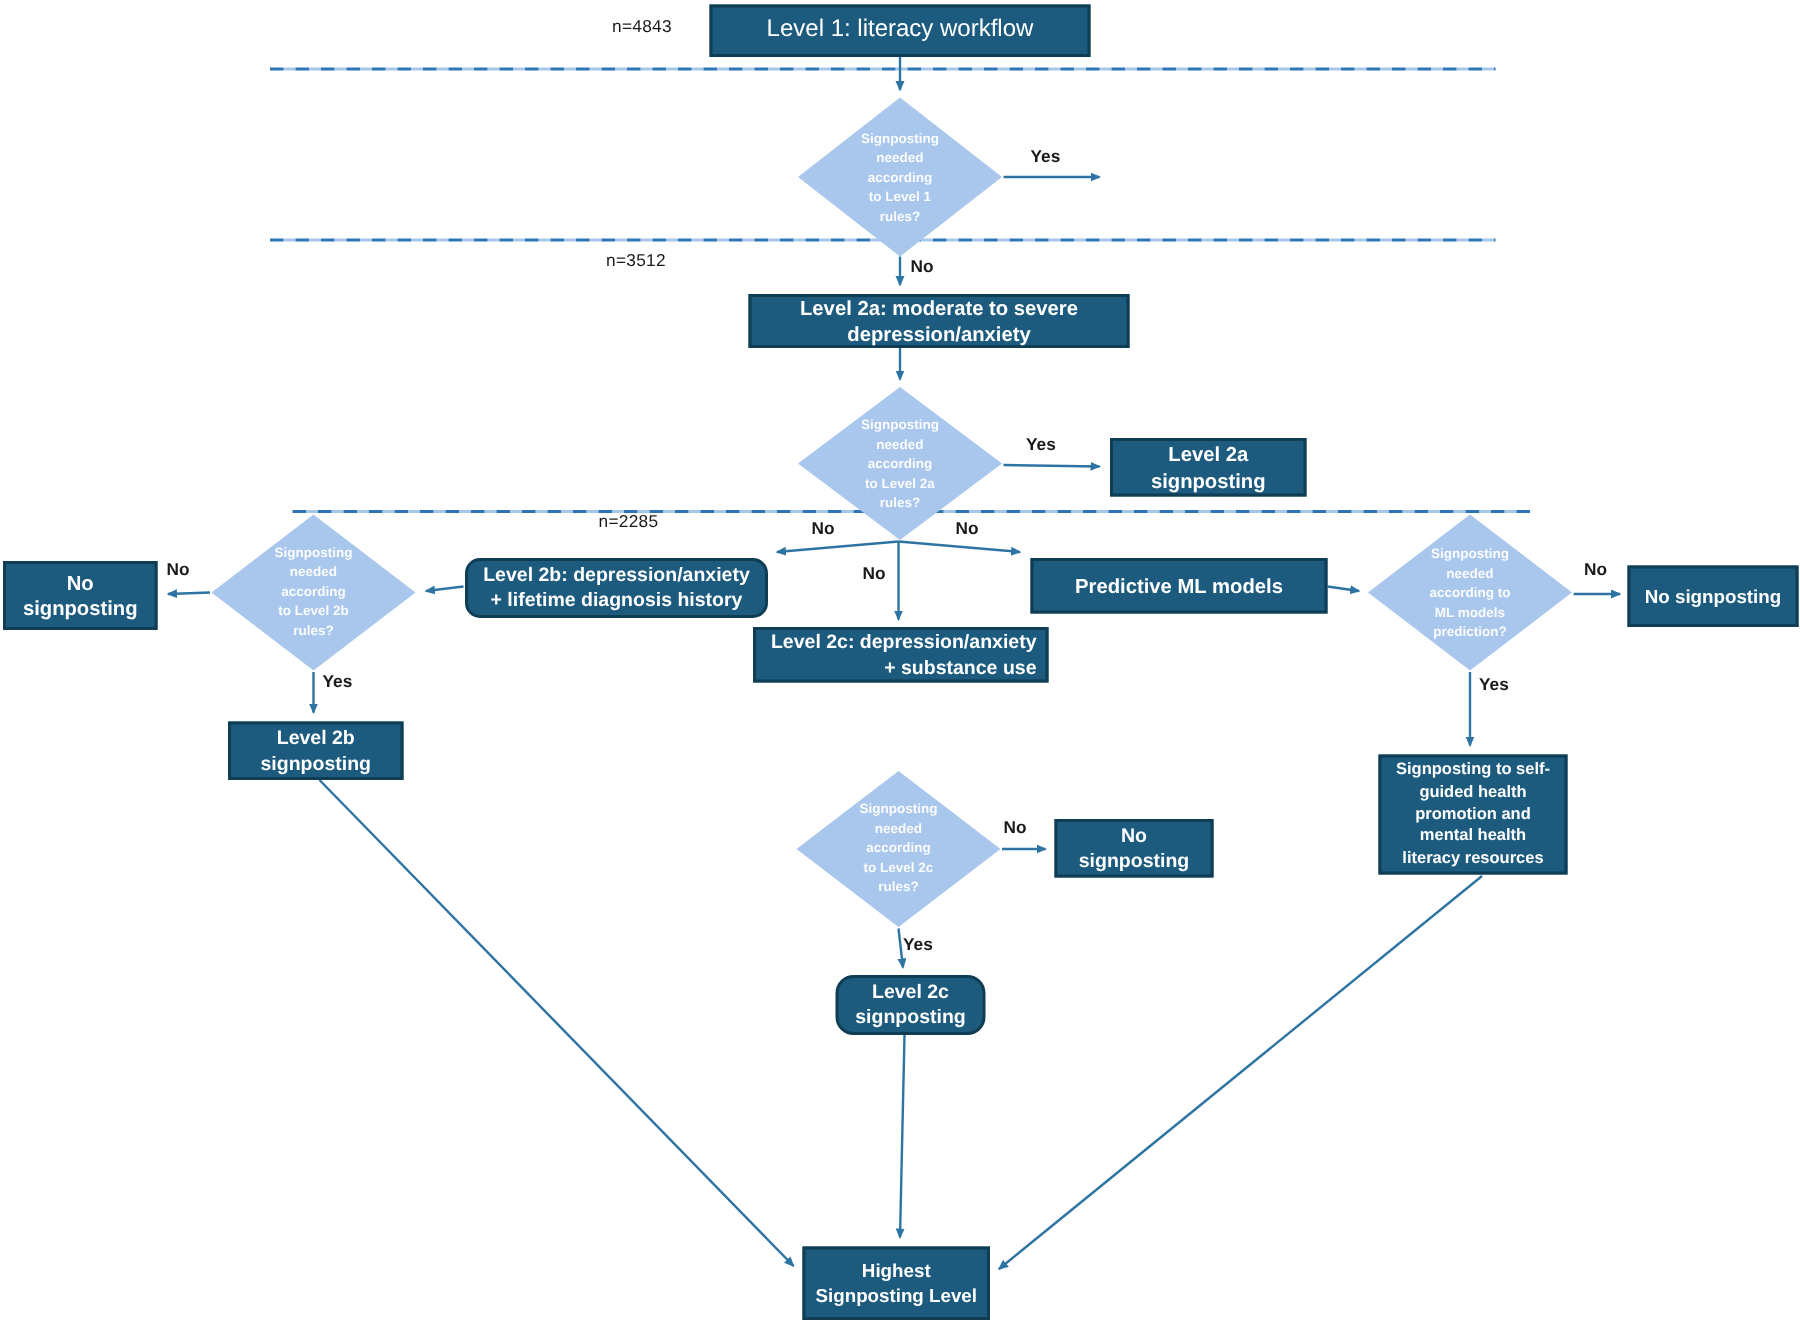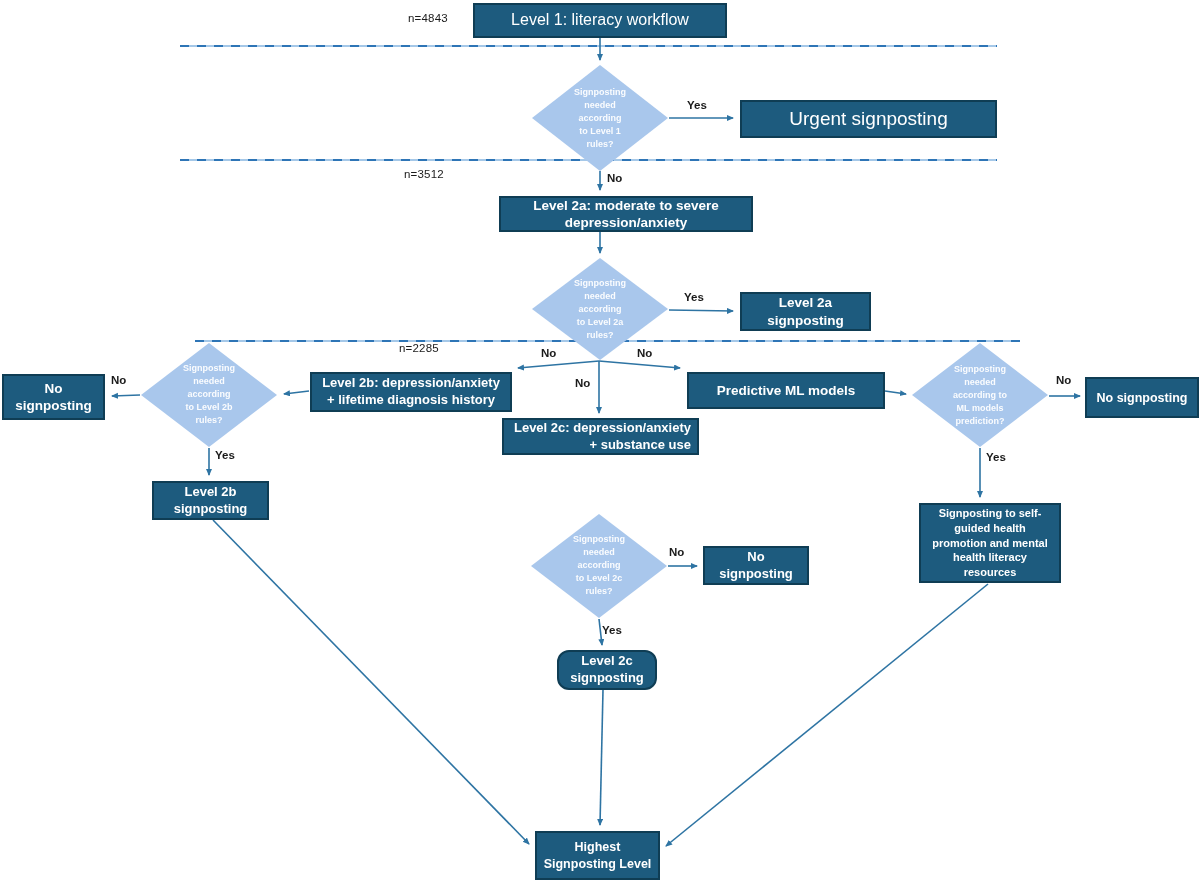--- a/index.html
+++ b/index.html
@@ -81,30 +81,29 @@
     <g>
       <polygon class="diamond" points="600,65 668,118 600,171 532,118"></polygon>
       <polygon class="diamond" points="600,258 668,309 600,360 532,309"></polygon>
       <polygon class="diamond" points="209,343 277,395 209,447 141,395"></polygon>
       <polygon class="diamond" points="980,343 1048,395 980,447 912,395"></polygon>
       <polygon class="diamond" points="599,514 667,566 599,618 531,566"></polygon>
     </g>
   </svg>
 
   <div class="box" style="left:473px;top:3px;width:254px;height:35px;font-size:16px;font-weight:500;">Level 1: literacy workflow</div>
-  <div class="box" style="left:740px;top:100px;width:257px;height:38px;font-size:19px;font-weight:500;">Urgent signposting</div>
   <div class="box" style="left:499px;top:196px;width:254px;height:36px;font-size:13.5px;">Level 2a: moderate to severe depression/anxiety</div>
   <div class="box" style="left:740px;top:292px;width:131px;height:39px;font-size:13.5px;">Level 2a signposting</div>
   <div class="box" style="left:2px;top:374px;width:103px;height:46px;font-size:13.5px;">No signposting</div>
-  <div class="box" style="left:310px;top:372px;width:202px;height:40px;font-size:13px;">Level 2b: depression/anxiety + lifetime diagnosis history</div>
+  <div class="box" style="left:310px;top:372px;width:202px;height:40px;font-size:13px;border-radius:10px;">Level 2b: depression/anxiety + lifetime diagnosis history</div>
   <div class="box" style="left:687px;top:372px;width:198px;height:37px;font-size:13.5px;">Predictive ML models</div>
   <div class="box" style="left:1085px;top:377px;width:114px;height:41px;font-size:12.5px;">No signposting</div>
   <div class="box" style="left:502px;top:418px;width:197px;height:37px;font-size:13px;text-align:right;">Level 2c: depression/anxiety + substance use</div>
   <div class="box" style="left:152px;top:481px;width:117px;height:39px;font-size:13px;">Level 2b signposting</div>
-  <div class="box" style="left:919px;top:503px;width:142px;height:80px;font-size:11px;line-height:1.35;">Signposting to  self-guided health promotion and mental health literacy resources</div>
+  <div class="box" style="left:919px;top:503px;width:126px;height:80px;font-size:11px;line-height:1.35;">Signposting to  self-guided health promotion and mental health literacy resources</div>
   <div class="box" style="left:703px;top:546px;width:106px;height:39px;font-size:13px;">No signposting</div>
   <div class="box" style="left:557px;top:650px;width:100px;height:40px;font-size:13px;border-radius:12px;">Level 2c signposting</div>
   <div class="box" style="left:535px;top:831px;width:125px;height:49px;font-size:12.5px;line-height:1.3;">Highest Signposting Level</div>
 
   <div class="dtext" style="left:566px;top:86px;width:68px;">
     <div>Signposting</div>
     <div>needed</div>
     <div>according</div>
     <div>to Level 1</div>
     <div>rules?</div>

